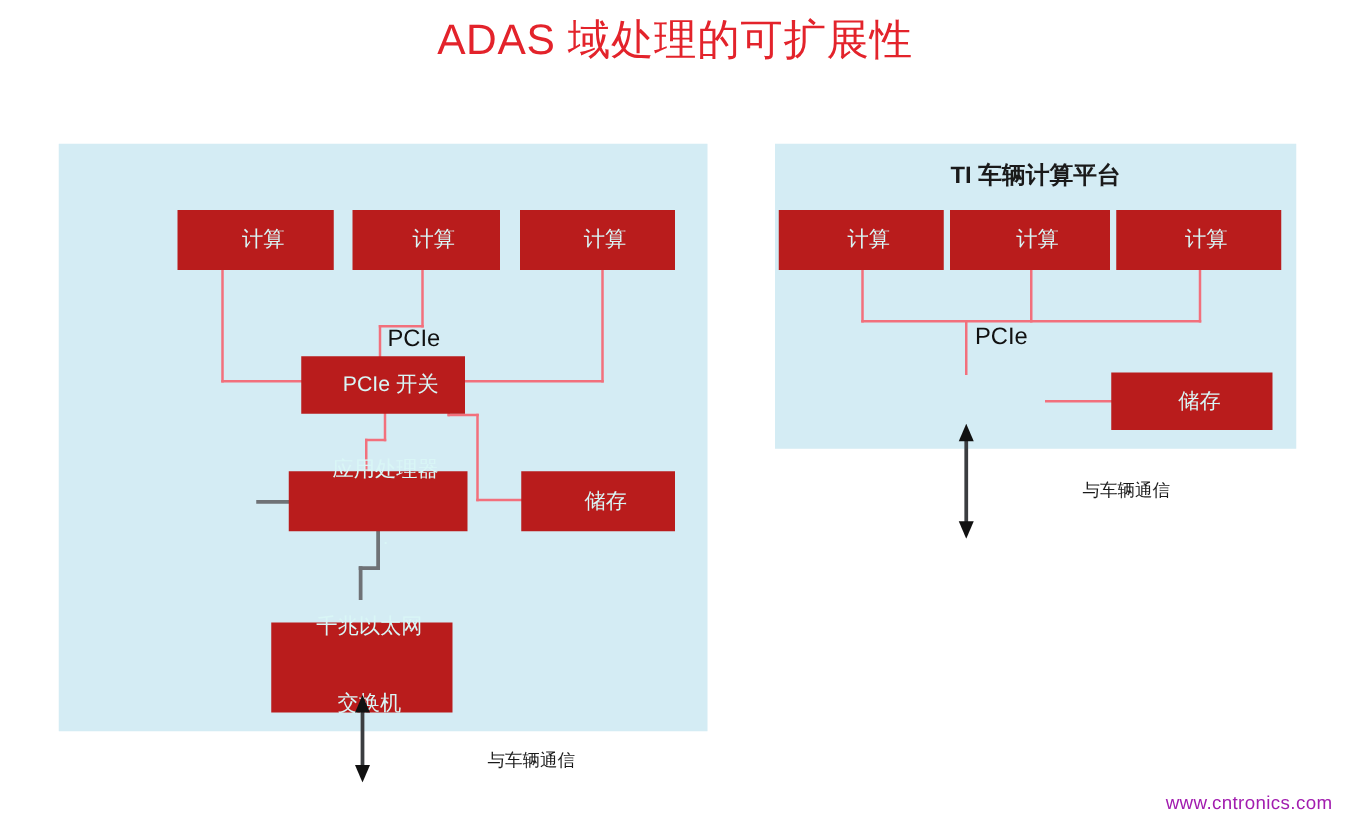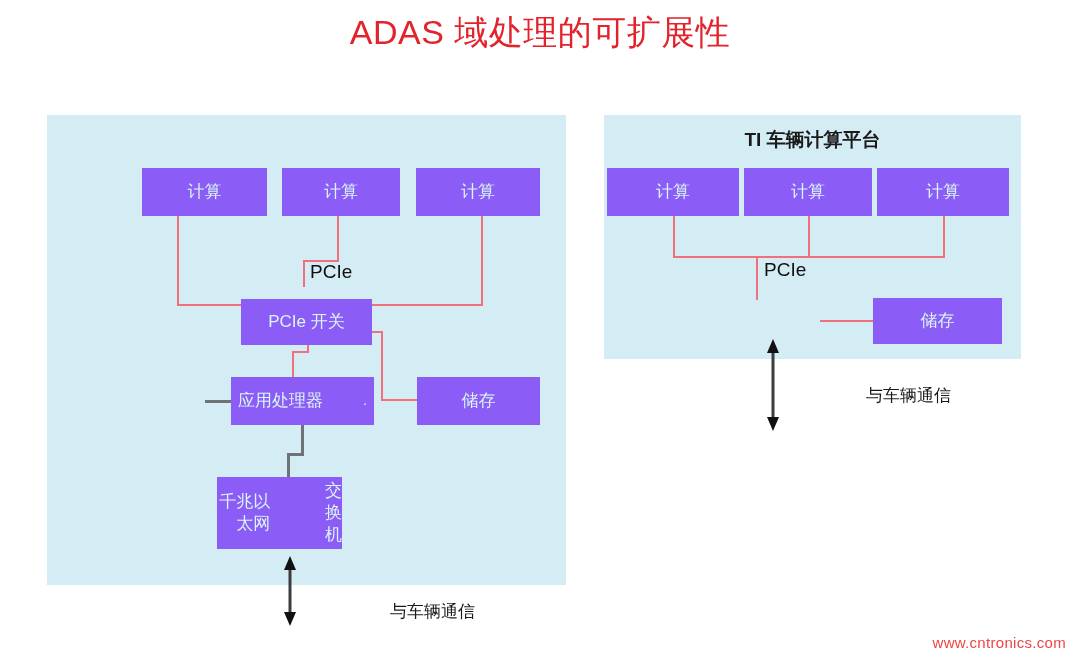--- a/index.html
+++ b/index.html
@@ -30,51 +30,53 @@
     line-height: 48px;
     white-space: nowrap;
   }
 
   
   .panel {
     position: absolute;
     background: #d4ecf4;
   }
   #panel-left  { left: 47px;  top: 115px; width: 519px; height: 470px; }
-  #panel-right { left: 604px; top: 115px; width: 417px; height: 244px; }
+  #panel-right { left: 620px; top: 115px; width: 417px; height: 244px; }
 
   .panel-title {
     position: absolute;
     left: 0;
     top: 12px;
     width: 100%;
     text-align: center;
     font-size: 19px;
     color: #1a1a1a;
     font-weight: 700;
     white-space: nowrap;
   }
 
   
   .node {
     position: absolute;
-    background: #8b5cf6;
+    background: #b91c1c;
     color: #d9f6f6;
     display: flex;
     align-items: center;
     justify-content: center;
-    text-align: right;
+    text-align: left;
     font-size: 17px;
     line-height: 1.25;
     box-sizing: border-box;
     z-index: 5;
+    padding-left: 12px;
   }
   .node.latin { font-size: 17px; }
   .node-stack {
     display: flex;
+    flex-direction: column;
     align-items: center;
     justify-content: center;
     line-height: 1.28;
     gap: 40px;
   }
   .node-subdot {
     font-size: 15px;
     line-height: 8px;
     height: 10px;
   }
@@ -88,70 +90,70 @@
   .ln.pink-h { height: 2px; background: #f2707c; }
   .ln.gray-v { width: 3px;  background: #6f7276; }
   .ln.gray-h { height: 3px; background: #6f7276; }
 
   
   .arrow-dbl { position: absolute; z-index: 6; }
 
   
   .caption {
     position: absolute;
-    font-size: 17px;
+    font-size: 14px;
     color: #1a1a1a;
     white-space: nowrap;
     z-index: 7;
   }
   .pcie-label {
     position: absolute;
     font-size: 19px;
     color: #111111;
     white-space: nowrap;
     z-index: 7;
     background: transparent;
   }
 
   
   #watermark {
     position: absolute;
     right: 14px;
     bottom: 10px;
     font-size: 15px;
-    color: #ef4444;
+    color: #a21caf;
     white-space: nowrap;
     letter-spacing: 0.3px;
   }
 </style>
 </head>
 <body>
 
 <div id="slide-title">ADAS 域处理的可扩展性</div>
 
 <div class="panel" id="panel-left">
 
 
   <div class="node" style="left:95px;  top:53px; width:125px; height:48px;">计算</div>
   <div class="node" style="left:235px; top:53px; width:118px; height:48px;">计算</div>
   <div class="node" style="left:369px; top:53px; width:124px; height:48px;">计算</div>
 
-  <div class="node latin" style="left:194px; top:170px; width:131px; height:46px;margin-top:14px;">PCIe 开关</div>
+  <div class="node latin" style="left:194px; top:170px; width:131px; height:46px;">PCIe 开关</div>
 
 
   <div class="node" style="left:184px; top:262px; width:143px; height:48px;">
     <div class="node-stack">
       <span>应用处理器</span>
       <span class="node-subdot">.</span>
     </div>
   </div>
 
   <div class="node" style="left:370px; top:262px; width:123px; height:48px;">储存</div>
 
-  <div class="node" style="left:170px; top:362px; width:125px; height:72px;">
+  <div class="node" style="left:170px; top:383px; width:145px; height:72px;font-family:Liberation Mono, monospace;">
     <div class="node-stack">
       <span>千兆以太网</span>
       <span>交换机</span>
     </div>
   </div>
 
   <div class="ln pink-v" style="left:130px; top:101px; height:90px;"></div>
   <div class="ln pink-h" style="left:130px; top:189px; width:66px;"></div>
 
   <div class="ln pink-v" style="left:290px; top:101px; height:46px;"></div>

